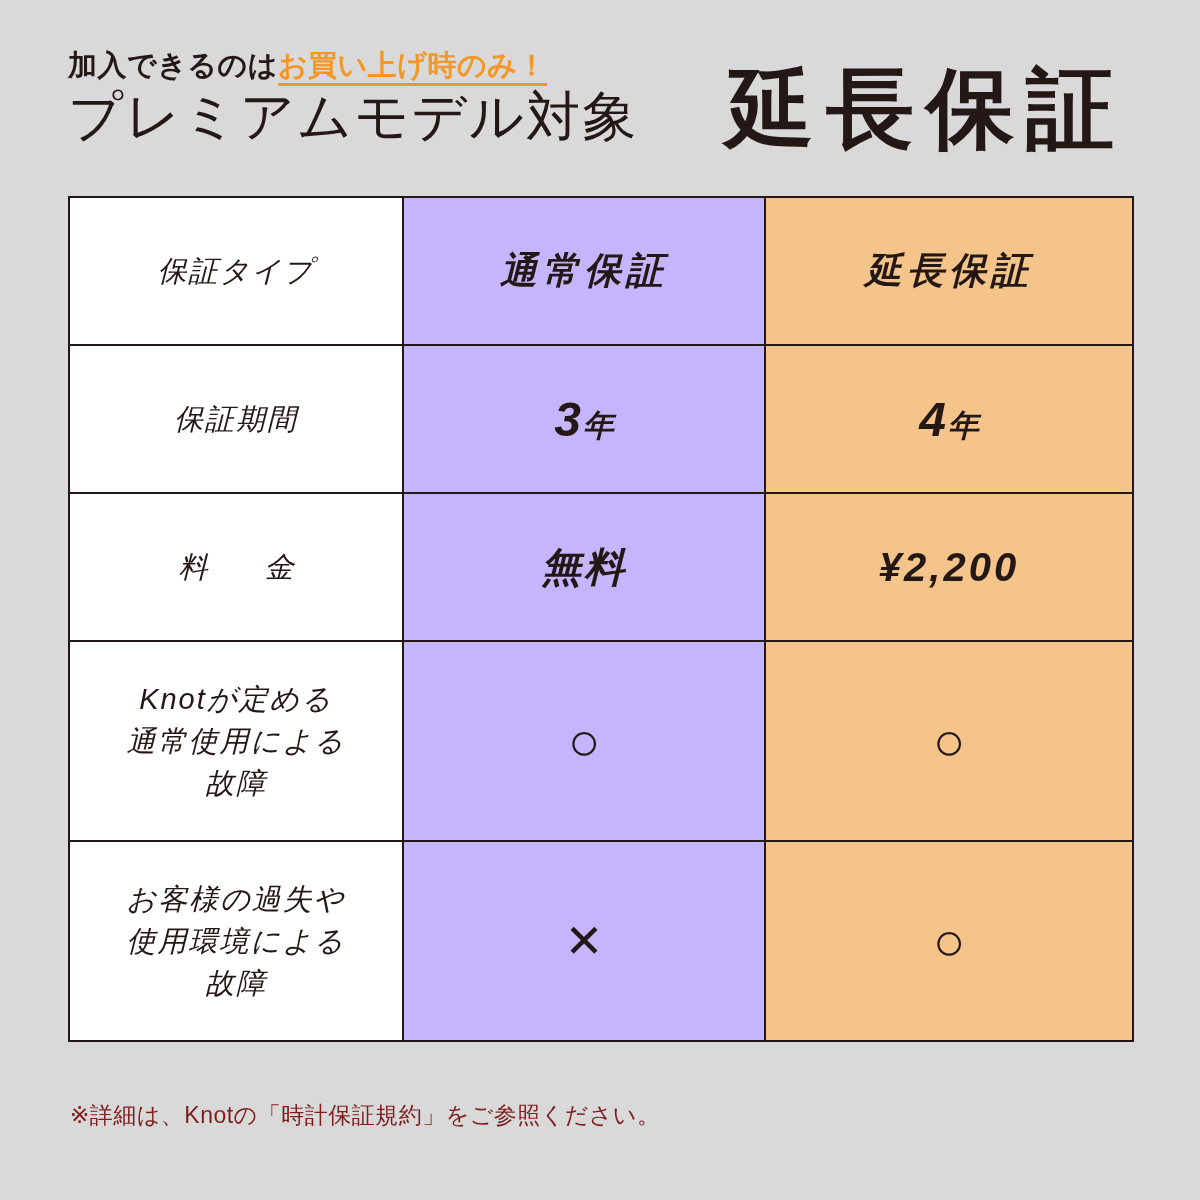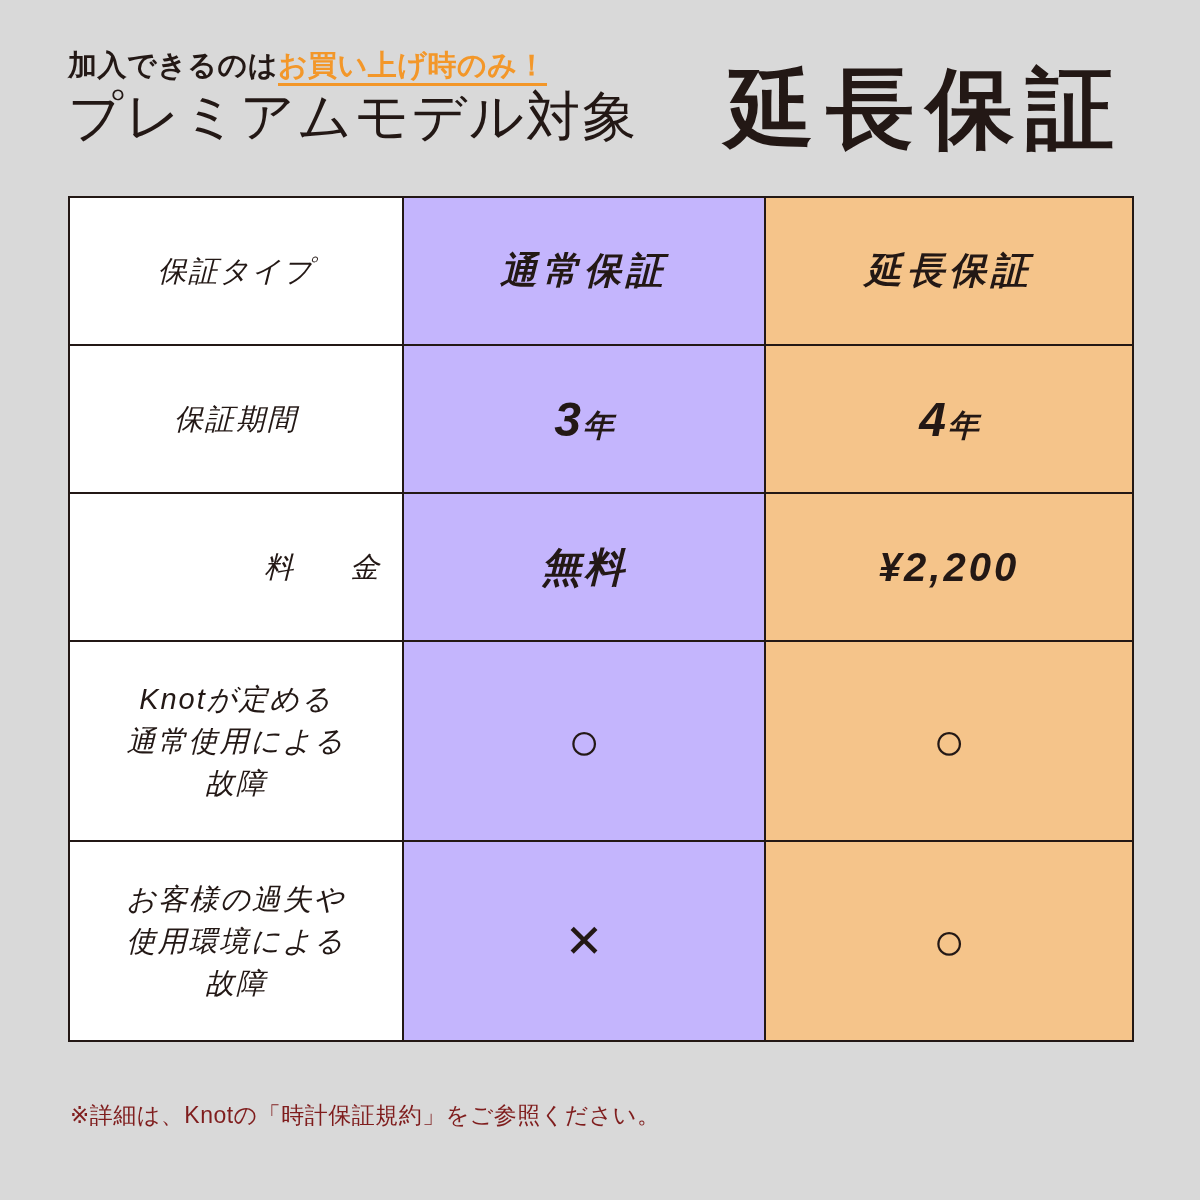--- a/index.html
+++ b/index.html
@@ -89,21 +89,20 @@
 
   .cell-label {
     background: #ffffff;
     font-size: 29px;
     letter-spacing: 2px;
     line-height: 1.45;
   }
   .cell-label.spaced {
     letter-spacing: 14px;
     text-indent: 14px;
-    text-align: right;
   }
   .cell-normal {
     background: #c4b5fd;
   }
   .cell-ext {
     background: #f5c48a;
   }
 
   .h-text {
     font-size: 37px;

